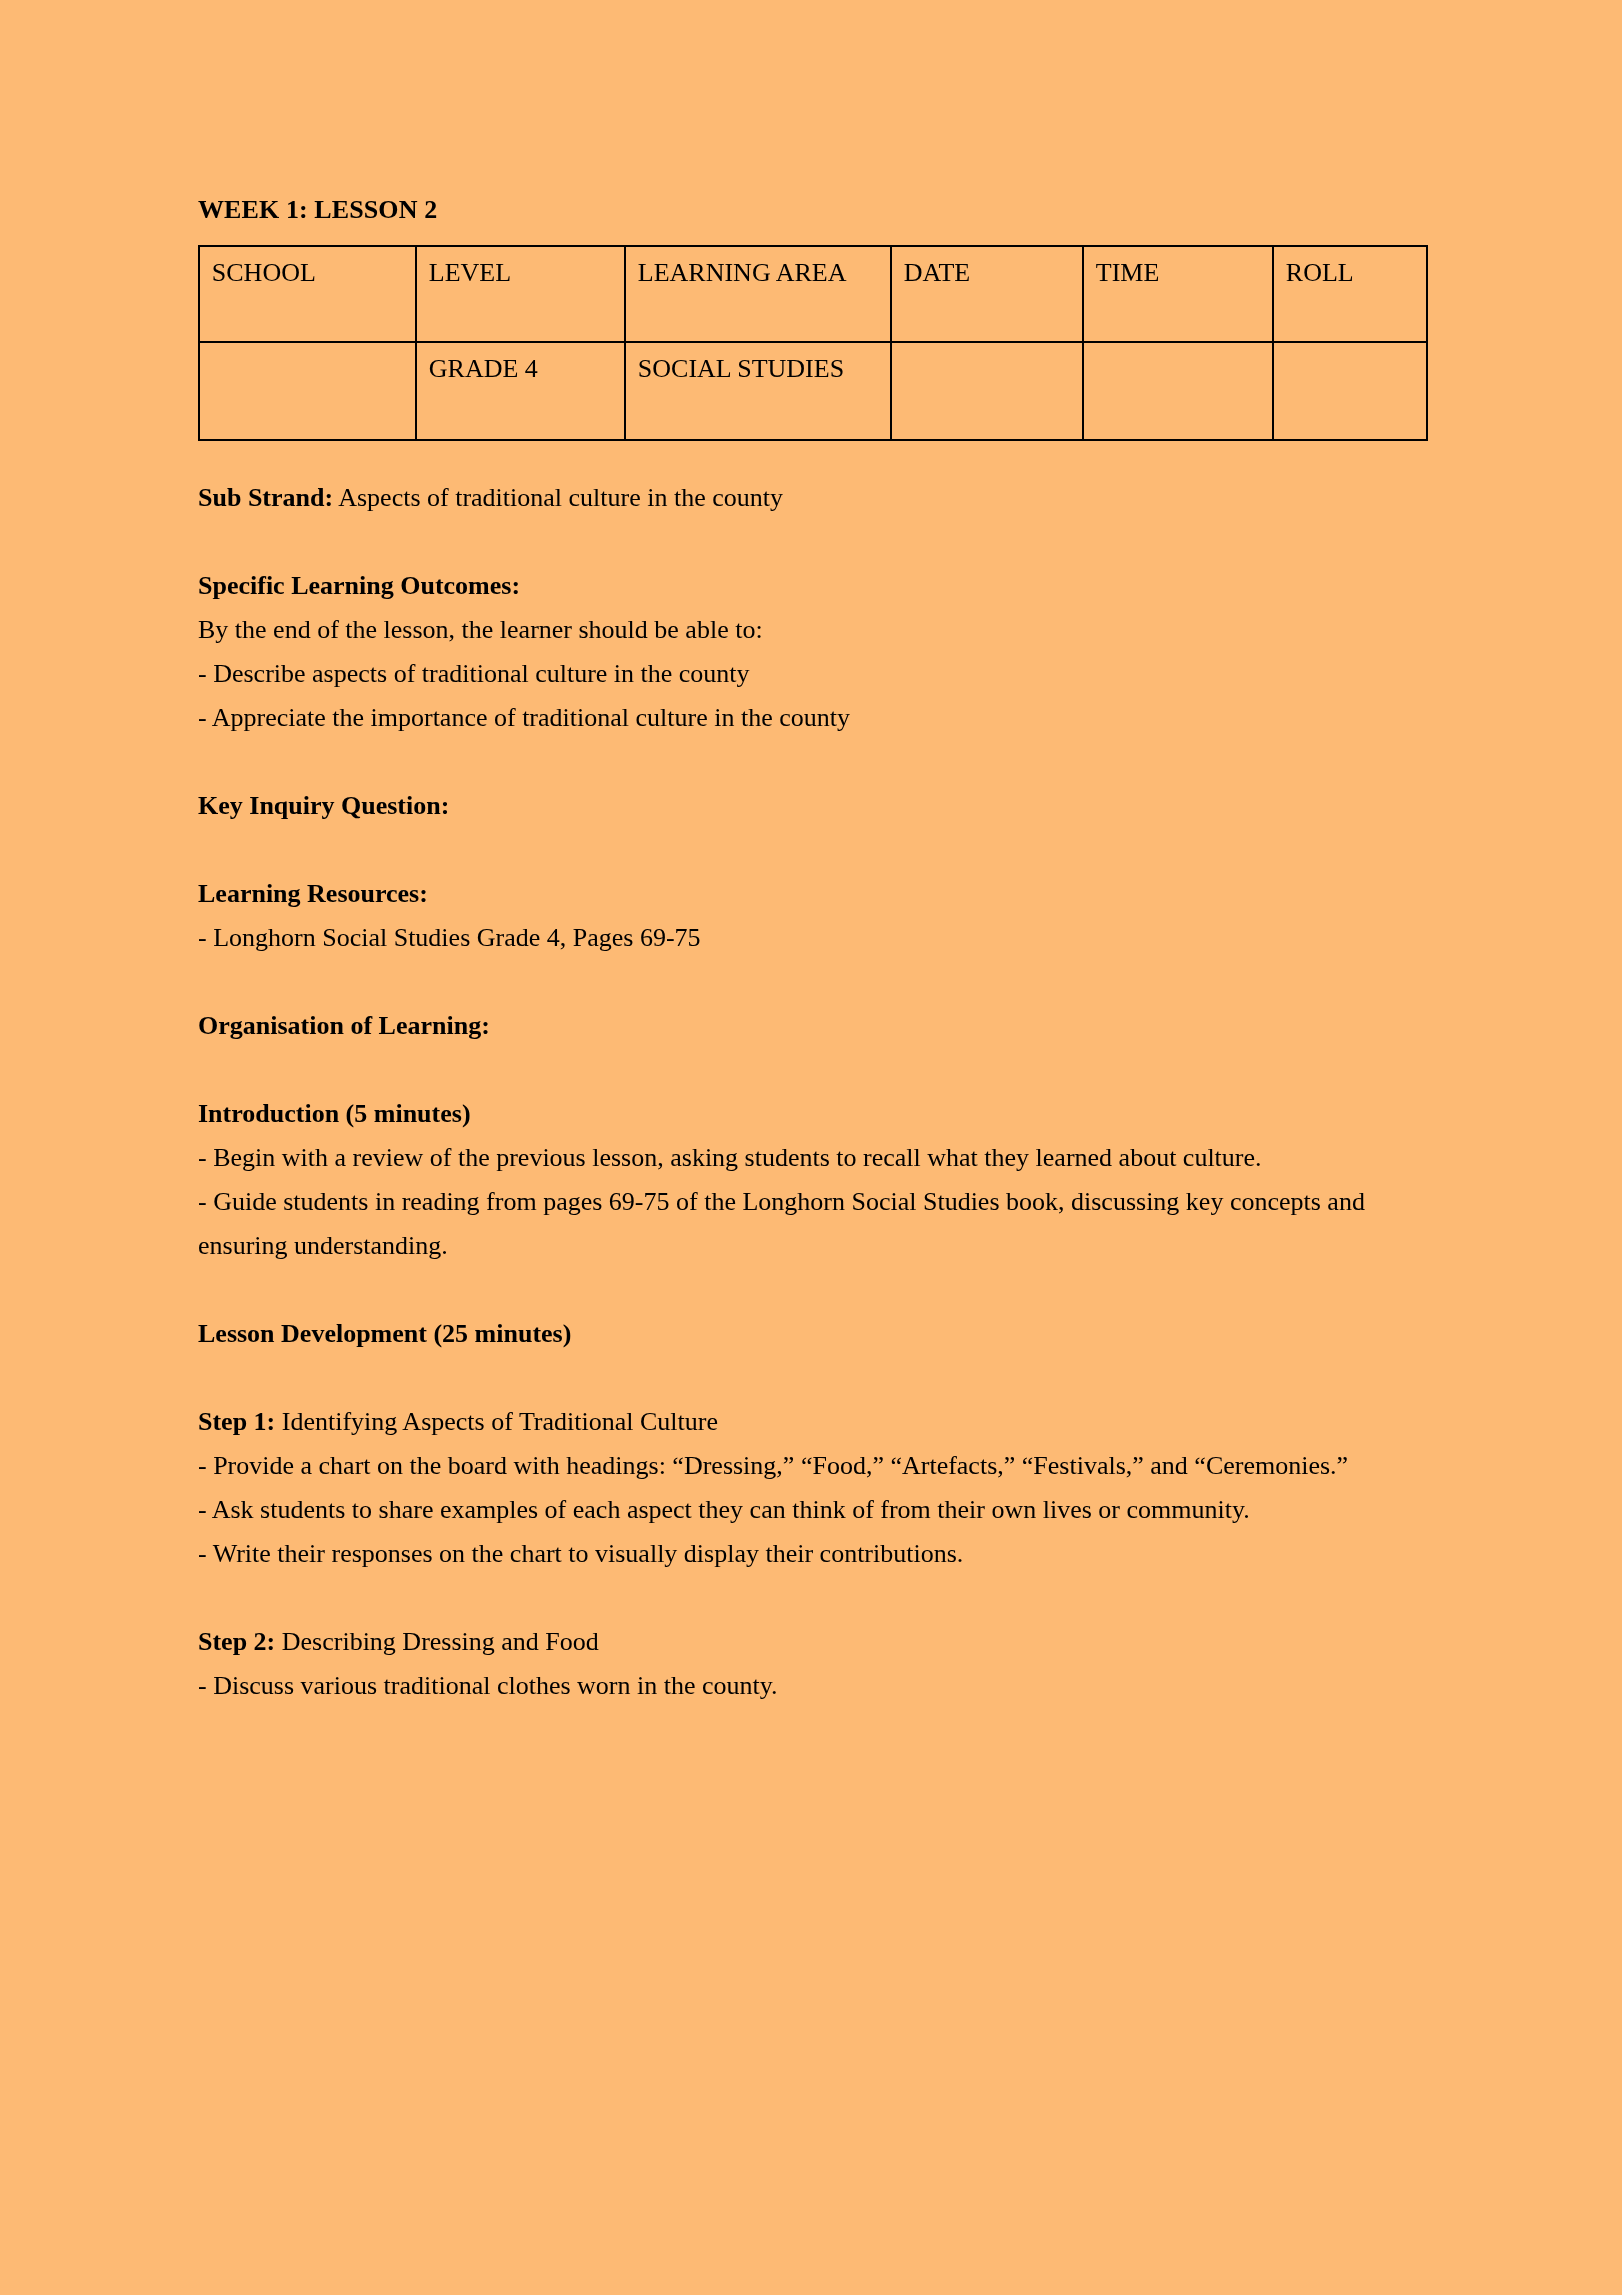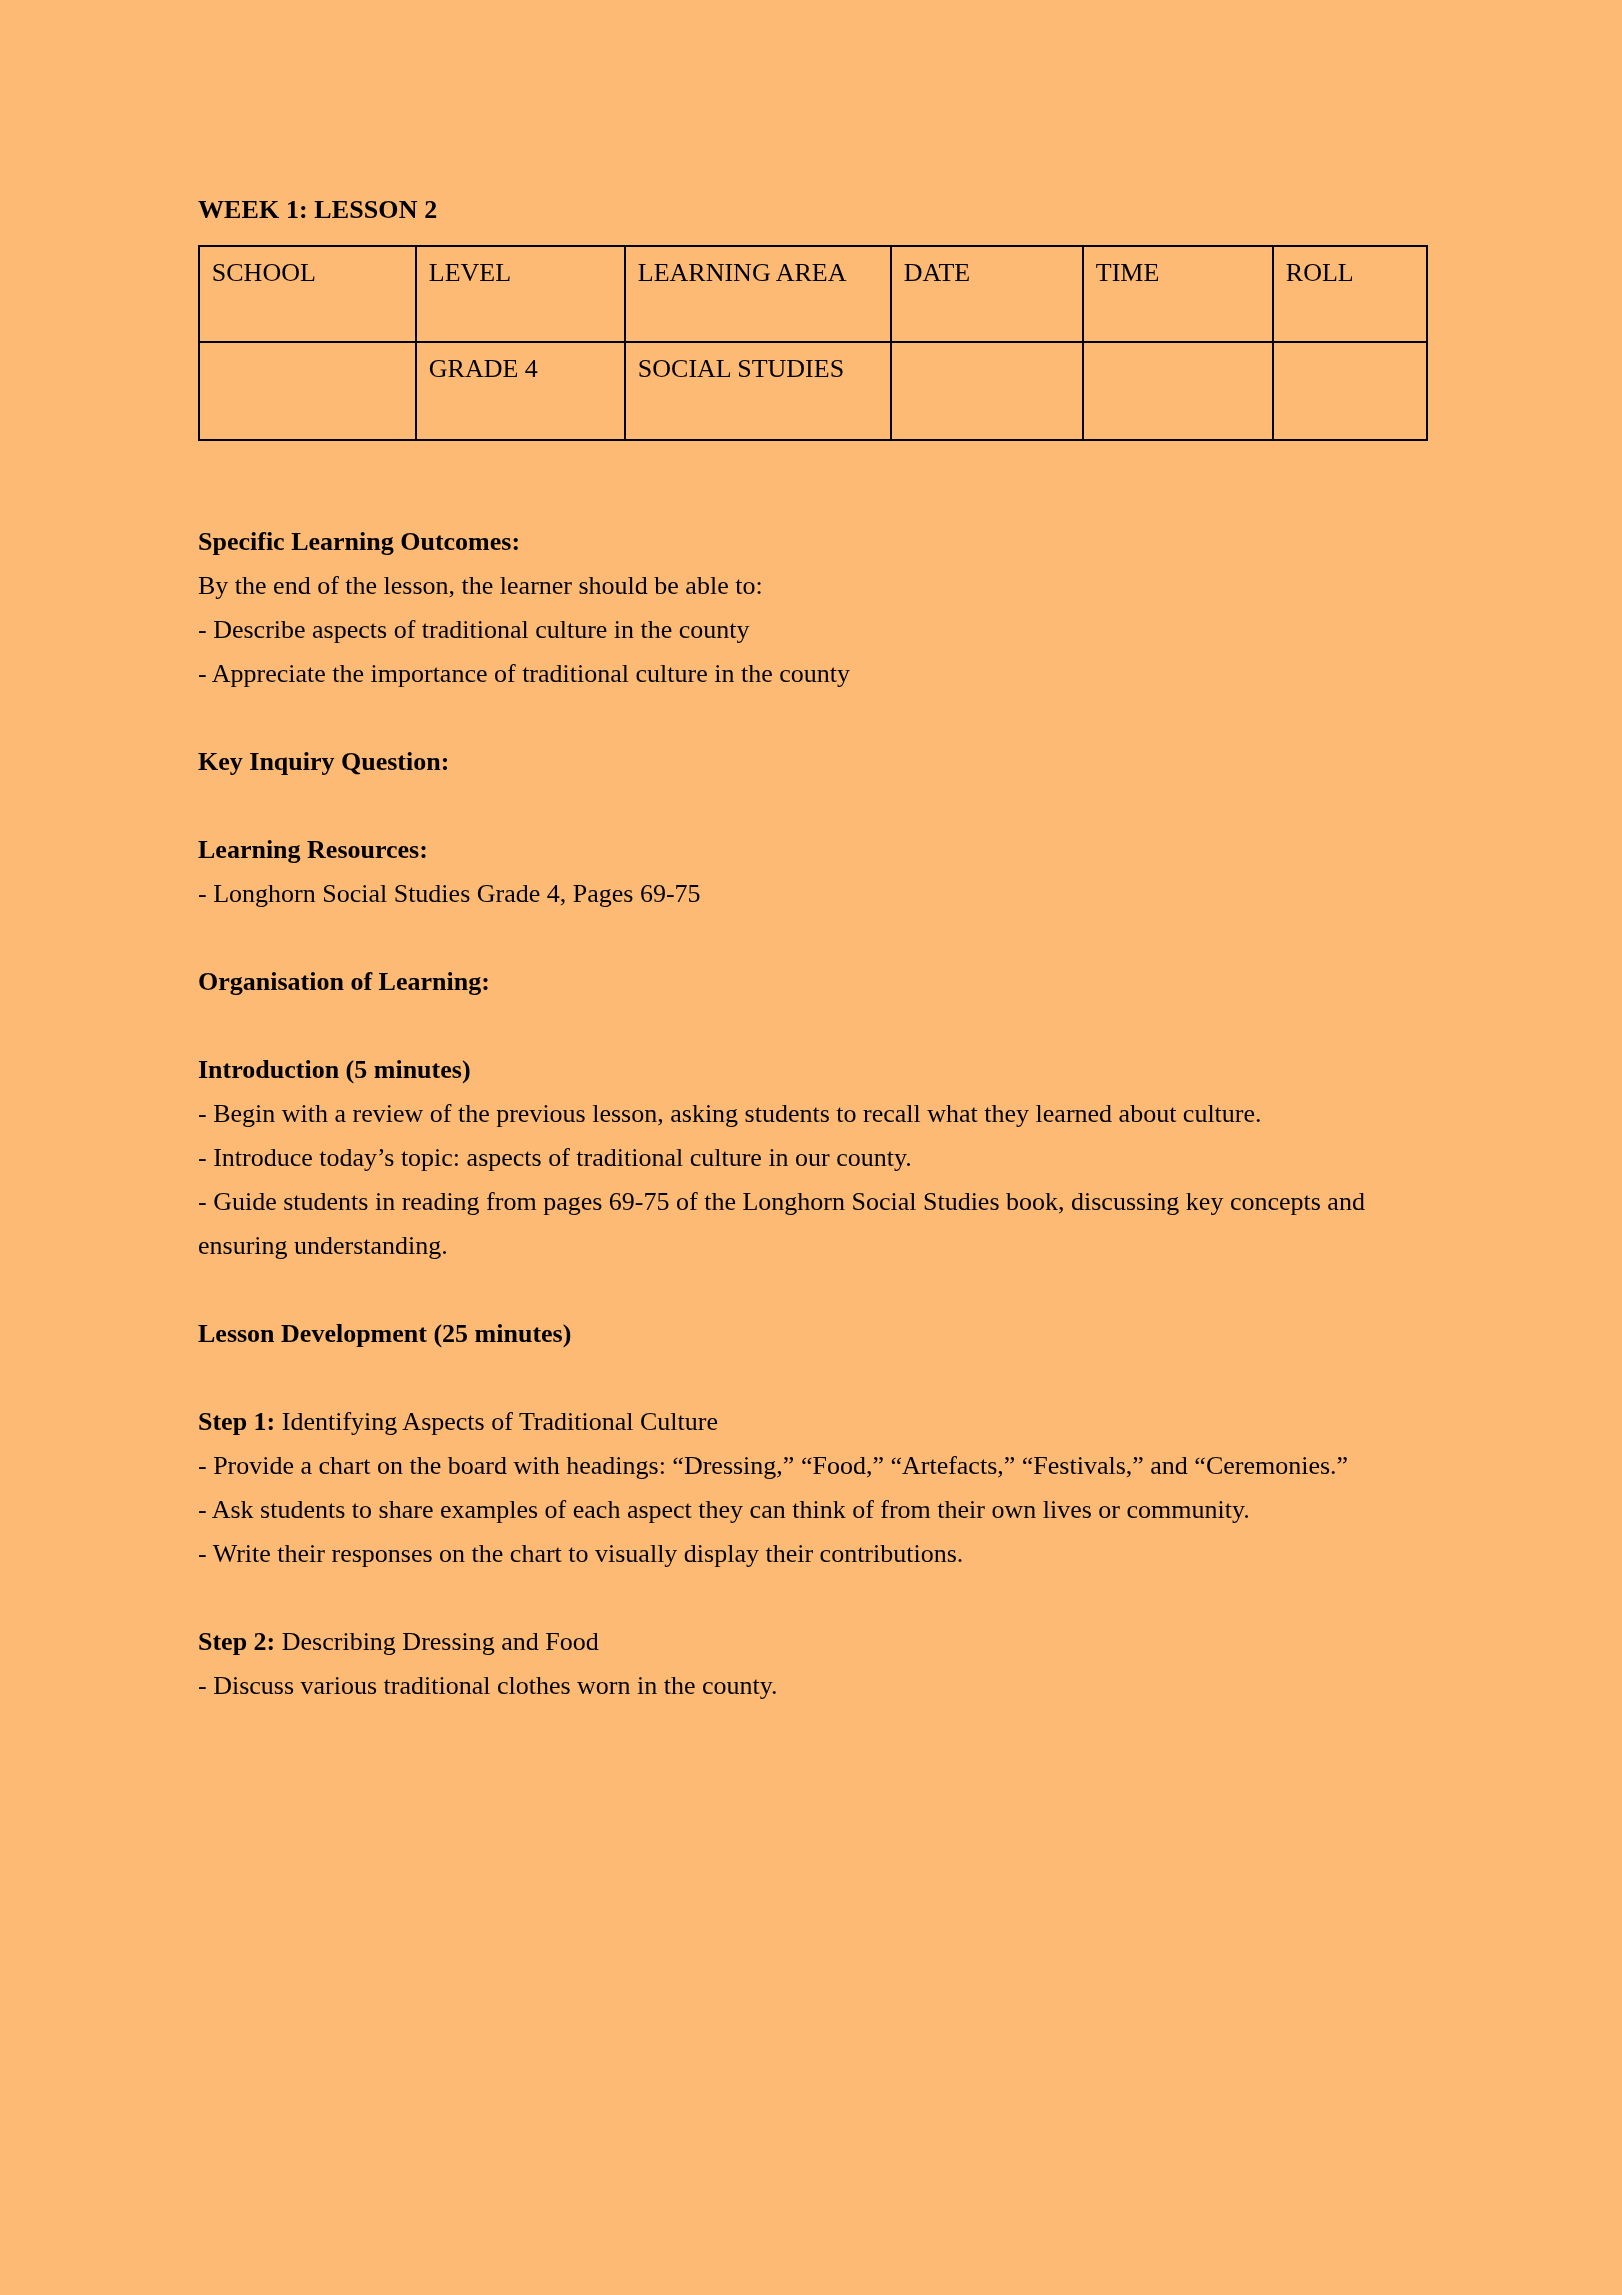--- a/index.html
+++ b/index.html
@@ -109,20 +109,21 @@
         <td></td>
         <td></td>
         <td></td>
       </tr>
     </tbody>
   </table>
 
   <div class="body">
 
 
+    <p class="line"><span class="label">Sub Strand:</span><span> Aspects of traditional culture in the county</span></p>
 
     <div class="gap"></div>
 
     <p class="heading">Specific Learning Outcomes:</p>
     <p class="line">By the end of the lesson, the learner should be able to:</p>
     <p class="line">- Describe aspects of traditional culture in the county</p>
     <p class="line">- Appreciate the importance of traditional culture in the county</p>
 
     <div class="gap"></div>
 
@@ -134,21 +135,20 @@
     <p class="line">- Longhorn Social Studies Grade 4, Pages 69-75</p>
 
     <div class="gap"></div>
 
     <p class="heading">Organisation of Learning:</p>
 
     <div class="gap"></div>
 
     <p class="heading">Introduction (5 minutes)</p>
     <p class="line">- Begin with a review of the previous lesson, asking students to recall what they learned about culture.</p>
-    <p class="line">- Introduce today’s topic: aspects of traditional culture in our county.</p>
     <p class="line">- Guide students in reading from pages 69-75 of the Longhorn Social Studies book, discussing key concepts and ensuring understanding.</p>
 
     <div class="gap"></div>
 
     <p class="heading">Lesson Development (25 minutes)</p>
 
     <div class="gap"></div>
 
     <p class="line"><span class="label">Step 1:</span><span> Identifying Aspects of Traditional Culture</span></p>
     <p class="line">- Provide a chart on the board with headings: “Dressing,” “Food,” “Artefacts,” “Festivals,” and “Ceremonies.”</p>

